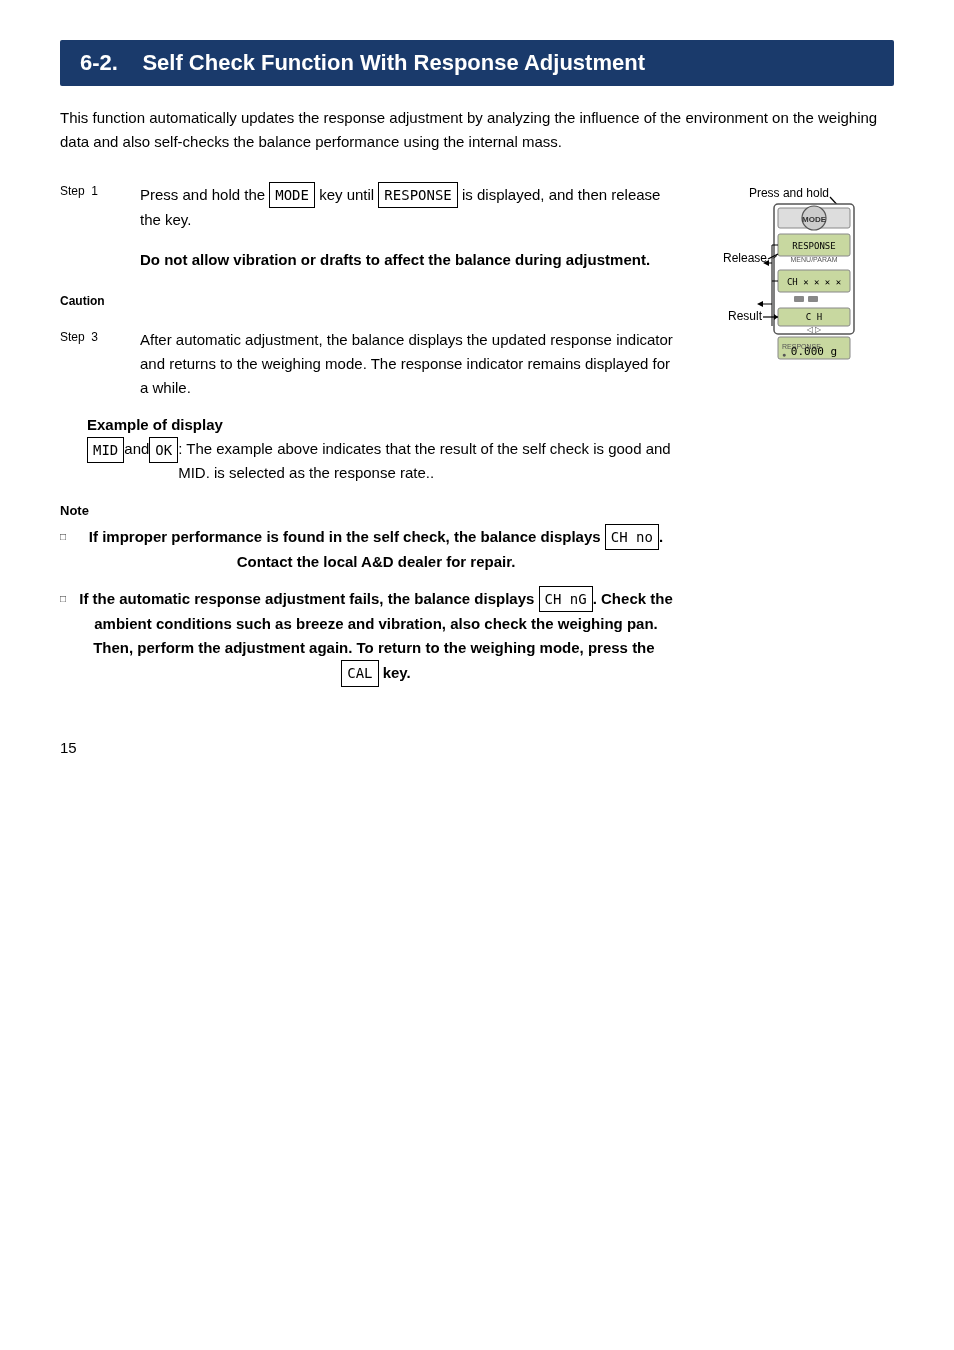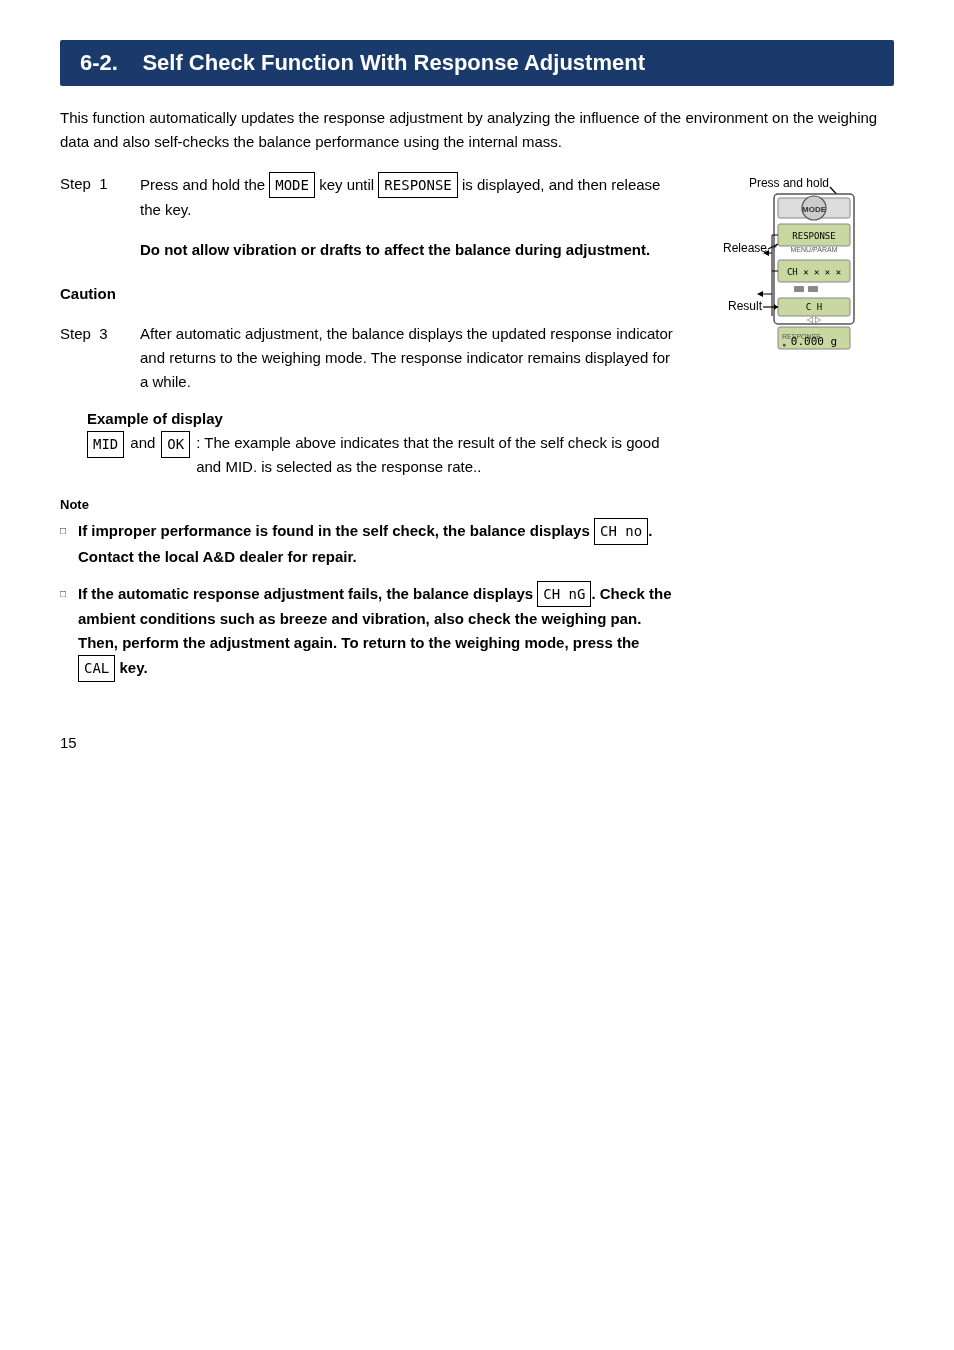--- a/index.html
+++ b/index.html
@@ -21,21 +21,21 @@
     .section-header {
       background: #1a3a6b;
       color: #fff;
       font-size: 22px;
       font-weight: bold;
       padding: 10px 20px;
       margin-bottom: 20px;
       border-radius: 2px;
     }
     .intro-text {
-      margin-bottom: 18px;
+      margin-bottom: 28px;
       line-height: 1.6;
       font-size: 15px;
     }
     .content-area {
       display: flex;
       gap: 0;
       position: relative;
     }
     .left-content {
       flex: 1;
@@ -46,21 +46,21 @@
       position: relative;
       padding-top: 0;
     }
     .step-row {
       display: flex;
       margin-bottom: 16px;
       line-height: 1.6;
     }
     .step-label {
       min-width: 80px;
-      font-size: 15px;
+      font-size: 12px;
     }
     .step-label.caution {
       font-weight: bold;
       margin-top: 44px;
     }
     .step-text {
       flex: 1;
       font-size: 15px;
     }
     .step-text.caution-text {
@@ -82,21 +82,20 @@
     .example-title {
       font-weight: bold;
       font-size: 15px;
       margin-bottom: 4px;
     }
     .example-line {
       display: flex;
       align-items: flex-start;
       line-height: 1.6;
       font-size: 15px;
-      gap: 6px;
     }
     .note-section {
       margin-top: 10px;
     }
     .note-label {
       font-weight: bold;
       font-size: 13px;
       margin-bottom: 6px;
     }
     .note-item {
@@ -107,20 +106,21 @@
       font-size: 15px;
     }
     .note-bullet {
       min-width: 18px;
       font-size: 10px;
       margin-top: 5px;
       color: #333;
     }
     .note-text {
       flex: 1;
+      text-align: center;
     }
     .note-text b {
       font-weight: bold;
     }
 
     .page-number {
       margin-top: 40px;
       font-size: 15px;
     }
   </style>

